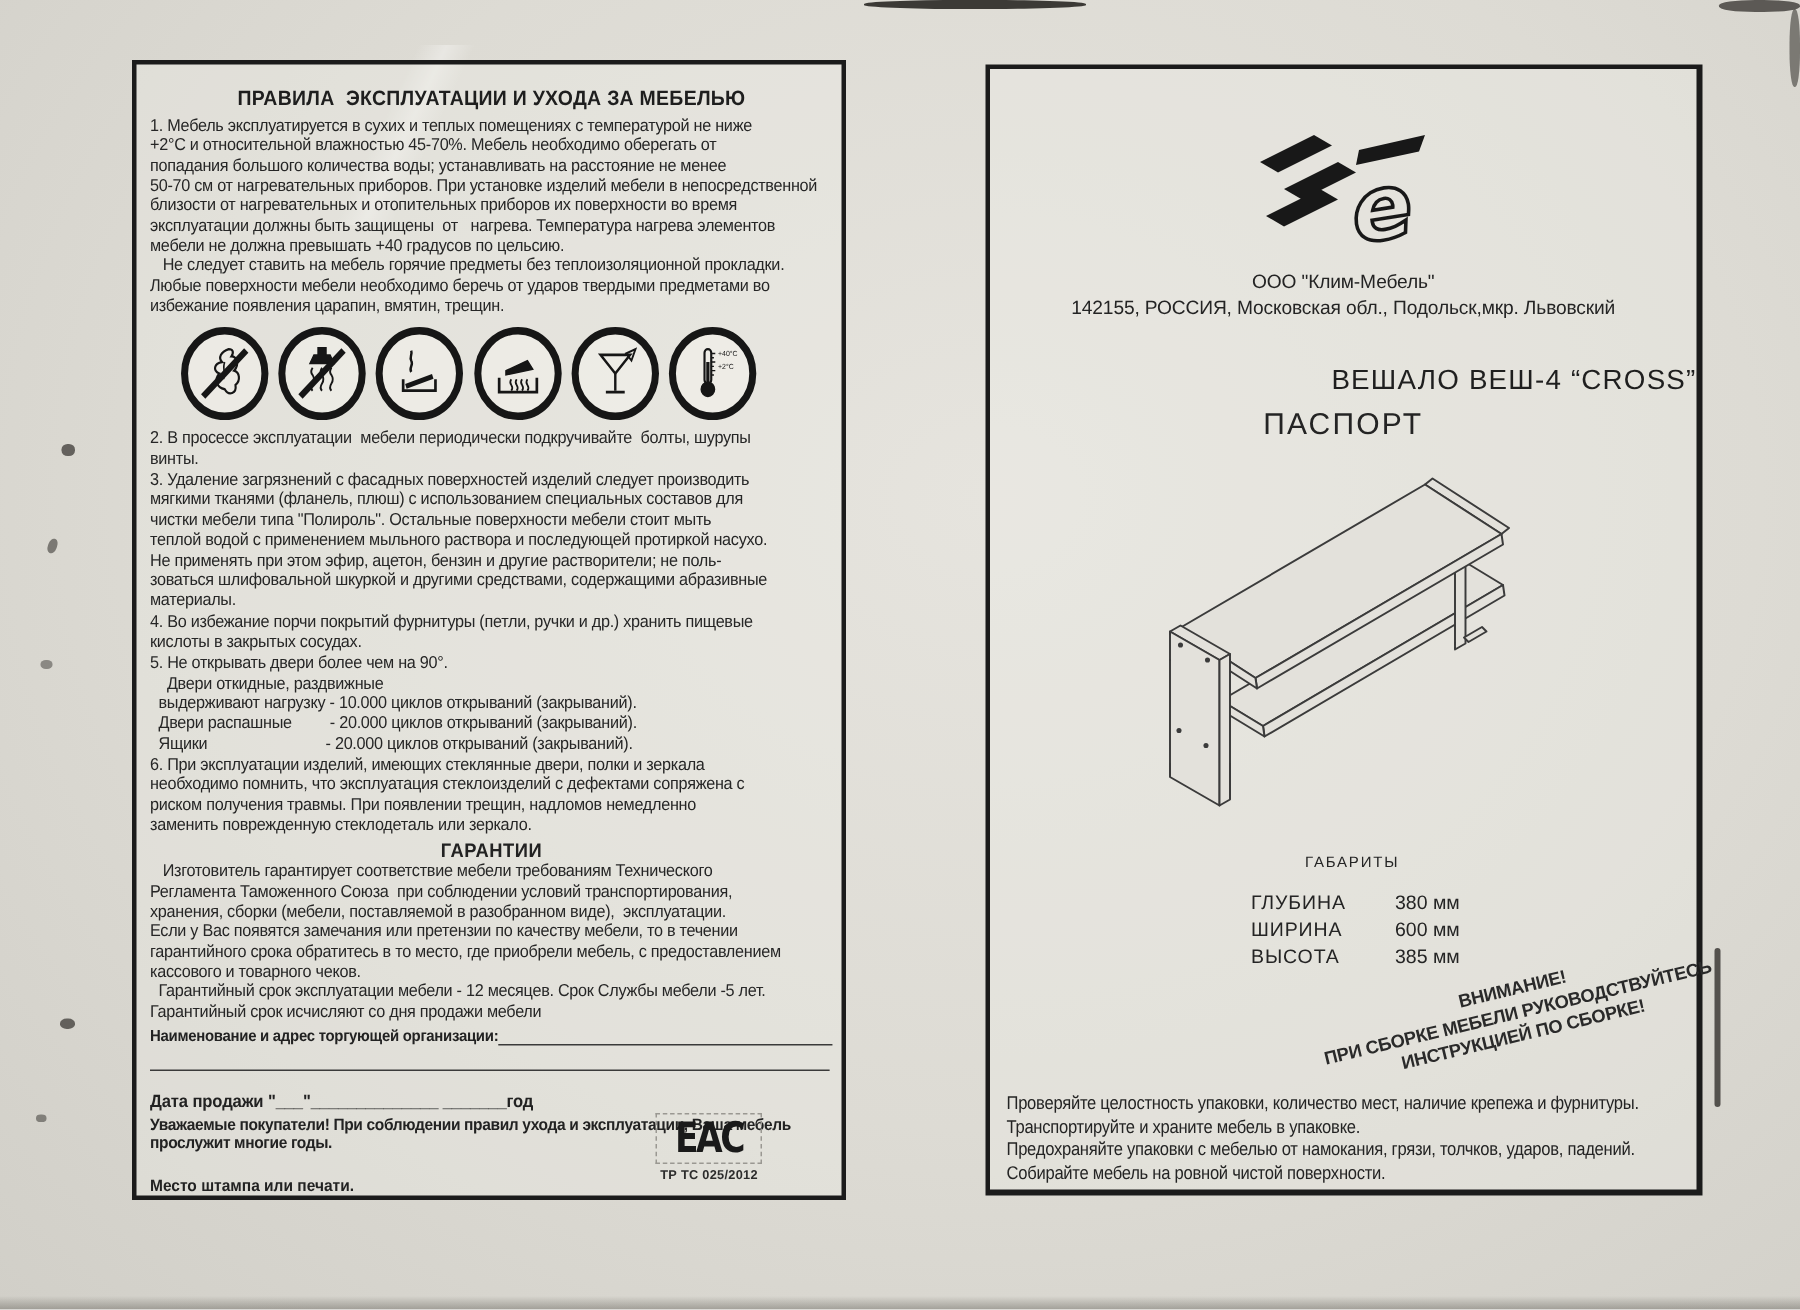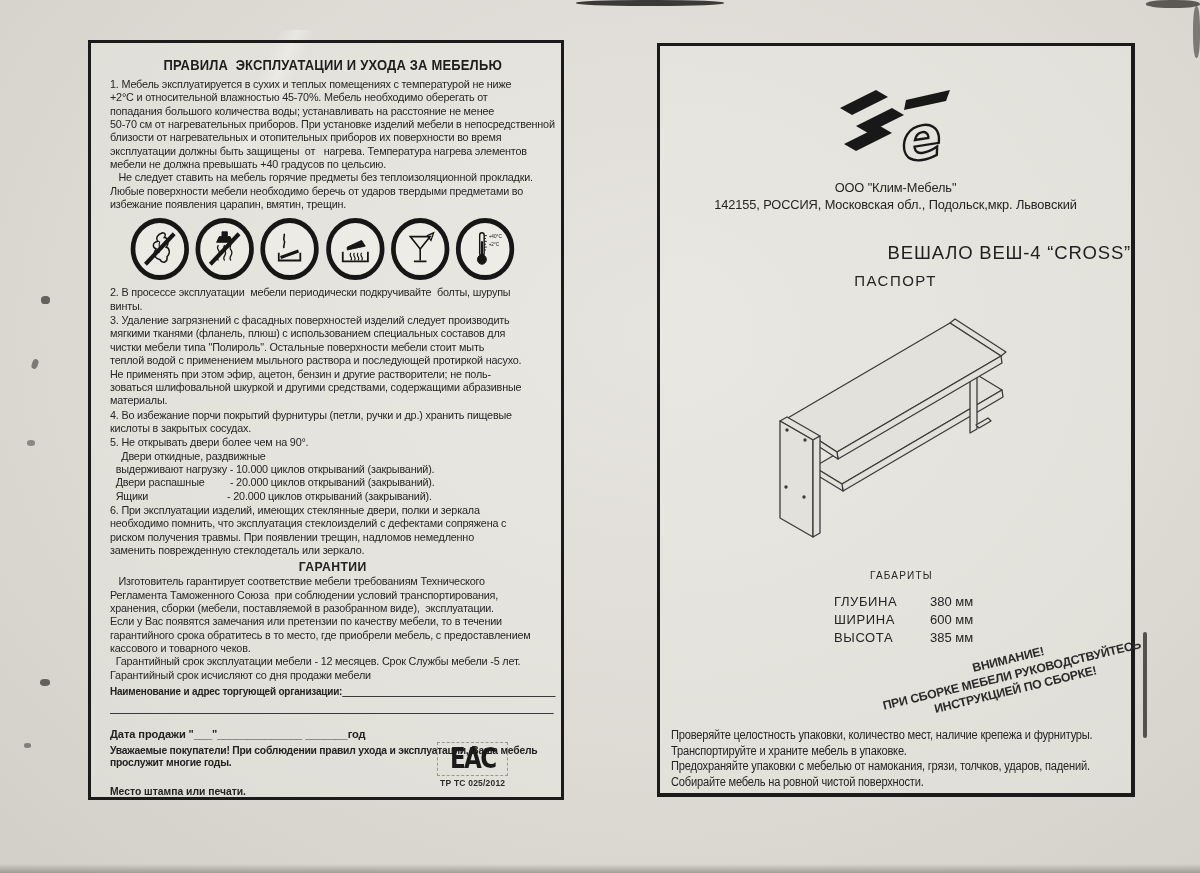--- a/index.html
+++ b/index.html
@@ -7,21 +7,21 @@
     width:1200px;height:873px;position:relative;overflow:hidden;
     font-family:"Liberation Sans","DejaVu Sans",sans-serif;
     background:
       radial-gradient(ellipse at 55% 38%, #e6e4de 0%, #ddDBd4 55%, #d1cfc8 100%);
     color:#222;
   }
   .page{
     position:absolute;border:3px solid #1b1b1b;background:rgba(240,238,232,.32);
     box-sizing:border-box;
   }
-  #left-page{left:88px;top:40px;width:476px;height:760px;padding:13px 4px 0 19px;}
+  #left-page{left:88px;top:40px;width:476px;height:760px;padding:13px 4px 0 9px;}
   #right-page{left:657px;top:43px;width:478px;height:754px;border-width:3px 4px 4px 3px;}
   .pre{white-space:pre-wrap;}
   .squeeze{transform:scaleX(.94);transform-origin:0 0;width:106%;}
   .rules-title{font-size:13.8px;font-weight:600;text-align:center;letter-spacing:.2px;margin:2px 0 5px 0;color:#1e1e1e;}
   .body-text{font-size:11.5px;line-height:13.35px;letter-spacing:-.2px;color:#262626;margin:0 0 1px 0;}
   .picto-row{display:flex;justify-content:space-between;width:408px;margin:7px 0 6px 22px;}
   .picto{width:52px;height:52px;border:5px solid #161616;border-radius:50%;background:rgba(245,243,238,.5);
     display:flex;align-items:center;justify-content:center;}
   .picto svg{display:block;}
   .sec-heading{font-size:13px;font-weight:600;text-align:center;letter-spacing:.4px;margin:2px 0 1px 0;}
@@ -35,21 +35,21 @@
   .eac{position:absolute;left:346px;top:699px;text-align:center;}
   .eac-box{border:1px dashed #9a9892;padding:0 7px;display:inline-block;}
   .eac-letters{font-family:"DejaVu Sans",sans-serif;font-weight:800;font-size:28px;line-height:32px;
     letter-spacing:-2px;transform:scaleX(.82);transform-origin:center;color:#1a1a1a;}
   .eac-reg{font-size:8.5px;font-weight:bold;margin-top:2px;letter-spacing:.2px;color:#2c2c2c;}
 
   
   .rp-abs{position:absolute;}
   .company-block{left:0;top:134px;width:100%;text-align:center;font-size:12.8px;line-height:16.5px;letter-spacing:-.1px;color:#242424;}
   .product-title{left:0;top:196px;width:100%;text-align:right;font-size:18.5px;letter-spacing:.8px;color:#1f1f1f;}
-  .doc-type{left:0;top:226px;width:100%;text-align:center;font-size:15px;letter-spacing:1.5px;color:#242424;}
+  .doc-type{left:0;top:226px;width:100%;text-align:center;font-size:20px;letter-spacing:1.5px;color:#242424;}
   .dims-heading{left:210px;top:524px;font-size:10px;letter-spacing:1.2px;color:#242424;}
   .dims{left:174px;top:547px;font-size:13px;line-height:18px;color:#242424;}
   .dims .row{display:flex;}
   .dims .lbl{width:96px;letter-spacing:.6px;}
   .attention{left:196px;top:606px;width:312px;transform:rotate(-13.5deg);text-align:center;
     font-size:12.2px;font-weight:bold;line-height:15.5px;letter-spacing:-.2px;color:#2a2a2a;}
   .notes{left:11px;top:682px;width:456px;font-size:12.3px;line-height:15.6px;letter-spacing:-.2px;color:#242424;
     transform:scaleX(.9);transform-origin:0 0;width:111%;}
 
   

